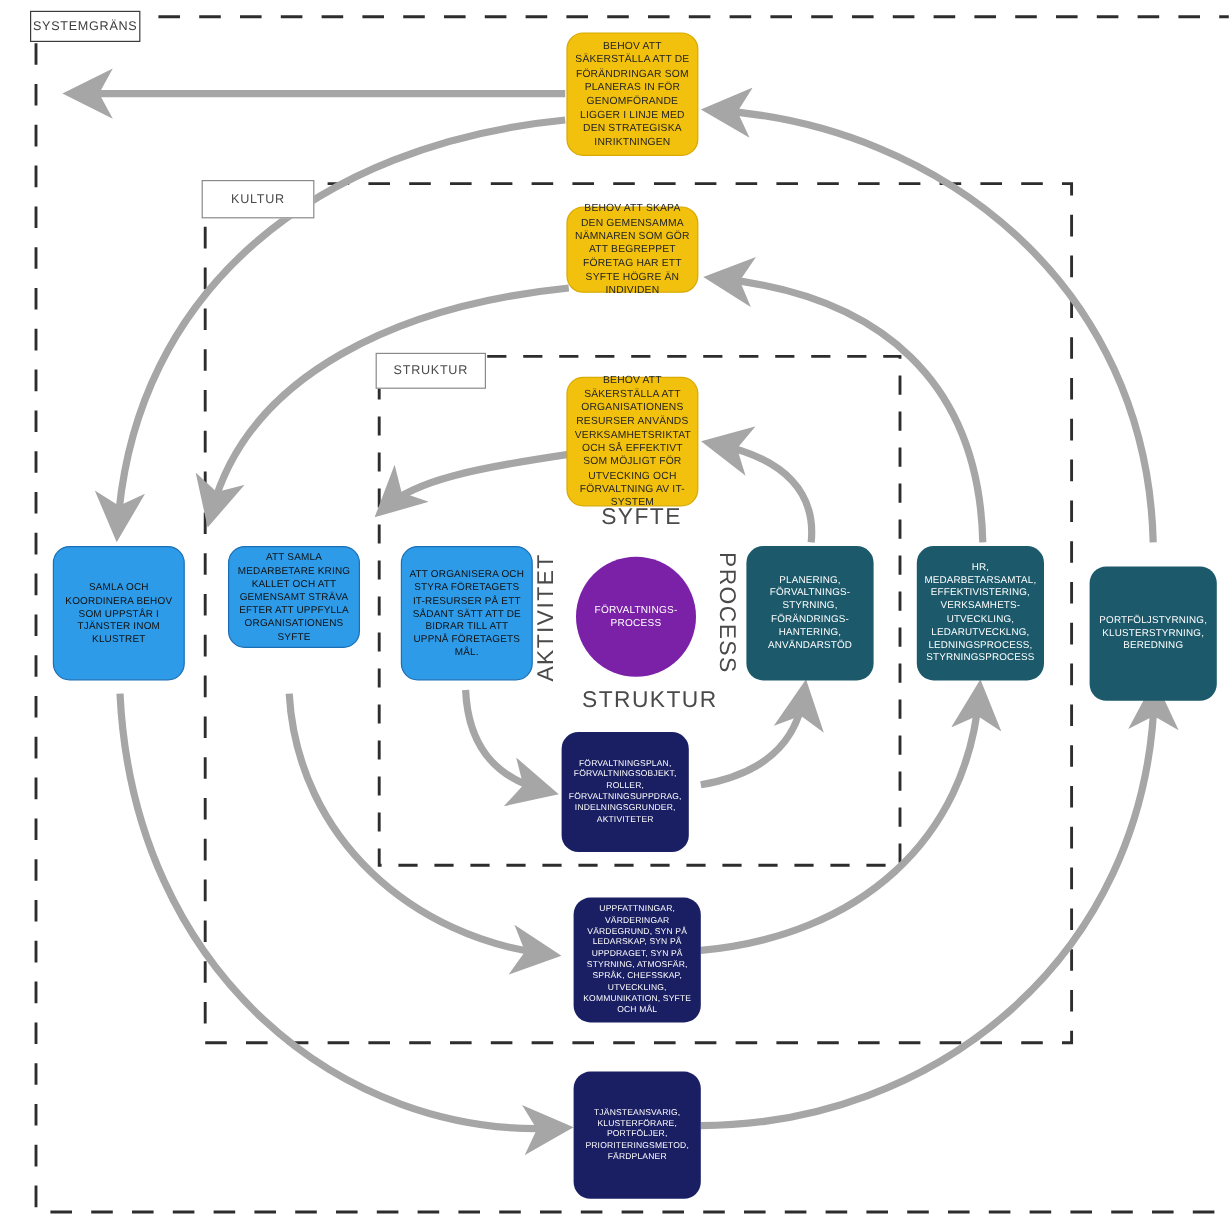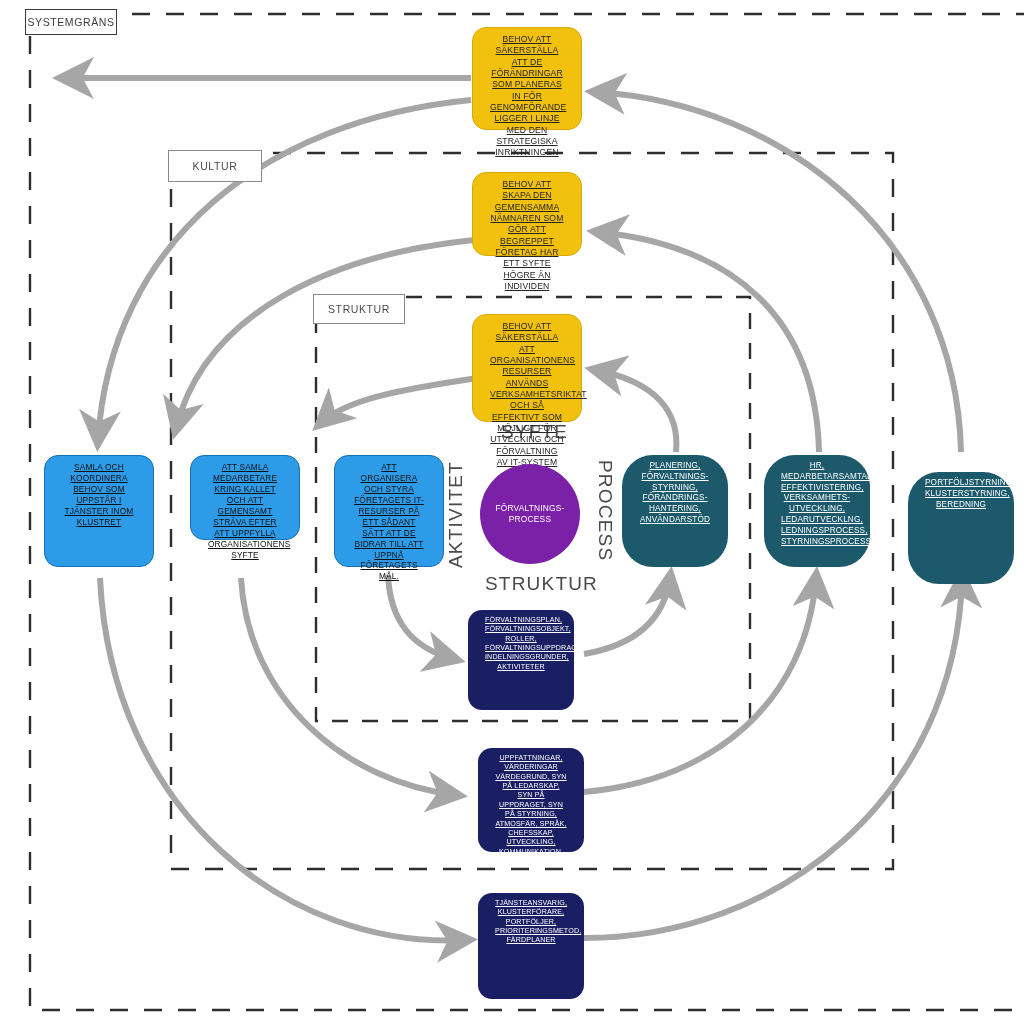--- a/index.html
+++ b/index.html
@@ -8,28 +8,28 @@
   svg#wires{position:absolute;left:0;top:0;width:1024px;height:1024px;}
 
   .boundary-label{
     position:absolute;background:#ffffff;border:1.5px solid #3a3a3a;
     display:flex;align-items:center;justify-content:center;
     font-size:10.5px;letter-spacing:.6px;color:#3d3d3d;z-index:6;
   }
   .boundary-label.thin{border:1px solid #8a8a8a;color:#4a4a4a;}
 
   .node{
-    position:absolute;border-radius:14px;display:flex;align-items:flex-start;
+    position:absolute;border-radius:14px;display:flex;align-items:center;
     justify-content:center;text-align:center;box-sizing:border-box;
-    padding:6px 17px;z-index:5;line-height:1.32;letter-spacing:.15px;text-decoration:underline;
+    padding:6px 6px;z-index:5;line-height:1.32;letter-spacing:.15px;
   }
   .node span{display:block;width:100%;}
   .node.yellow{background:#F2C10E;border:1.5px solid #D8A900;color:#242424;font-size:8.6px;}
   .node.blue{background:#2E9BE8;border:1.5px solid #1B6FB5;color:#101010;font-size:8.3px;}
-  .node.teal{background:#1C5A6B;color:#ffffff;font-size:8.2px;border-radius:31px;}
+  .node.teal{background:#1C5A6B;color:#ffffff;font-size:8.2px;}
   .node.navy{background:#1A1F63;color:#ffffff;font-size:7.1px;}
 
   .circle{
     position:absolute;border-radius:50%;background:#7B21A8;color:#ffffff;
     display:flex;align-items:center;justify-content:center;text-align:center;
     font-size:8.4px;line-height:1.35;letter-spacing:.2px;z-index:5;
   }
 
   .axis-label{
     position:absolute;color:#4a4a4a;font-size:19px;letter-spacing:1.2px;
@@ -84,21 +84,21 @@
   <div class="boundary-label thin" style="left:152px;top:150px;width:92px;height:30px;">
     <span>KULTUR</span>
   </div>
   <div class="boundary-label thin" style="left:297px;top:294px;width:90px;height:28px;">
     <span>STRUKTUR</span>
   </div>
 
   <div class="node yellow" style="left:456px;top:27px;width:110px;height:103px;">
     <span>BEHOV ATT SÄKERSTÄLLA ATT DE FÖRÄNDRINGAR SOM PLANERAS IN FÖR GENOMFÖRANDE LIGGER I LINJE MED DEN STRATEGISKA INRIKTNINGEN</span>
   </div>
-  <div class="node yellow" style="left:456px;top:172px;width:110px;height:84px;">
+  <div class="node yellow" style="left:456px;top:172px;width:110px;height:72px;">
     <span>BEHOV ATT SKAPA DEN GEMENSAMMA NÄMNAREN SOM GÖR ATT BEGREPPET FÖRETAG HAR ETT SYFTE HÖGRE ÄN INDIVIDEN</span>
   </div>
   <div class="node yellow" style="left:456px;top:314px;width:110px;height:108px;">
     <span>BEHOV ATT SÄKERSTÄLLA ATT ORGANISATIONENS RESURSER ANVÄNDS VERKSAMHETSRIKTAT OCH SÅ EFFEKTIVT SOM MÖJLIGT FÖR UTVECKING OCH FÖRVALTNING AV IT-SYSTEM</span>
   </div>
 
   <div class="axis-label" style="left:485px;top:421px;">
     <span>SYFTE</span>
   </div>
   <div class="axis-label" style="left:469px;top:573px;">

